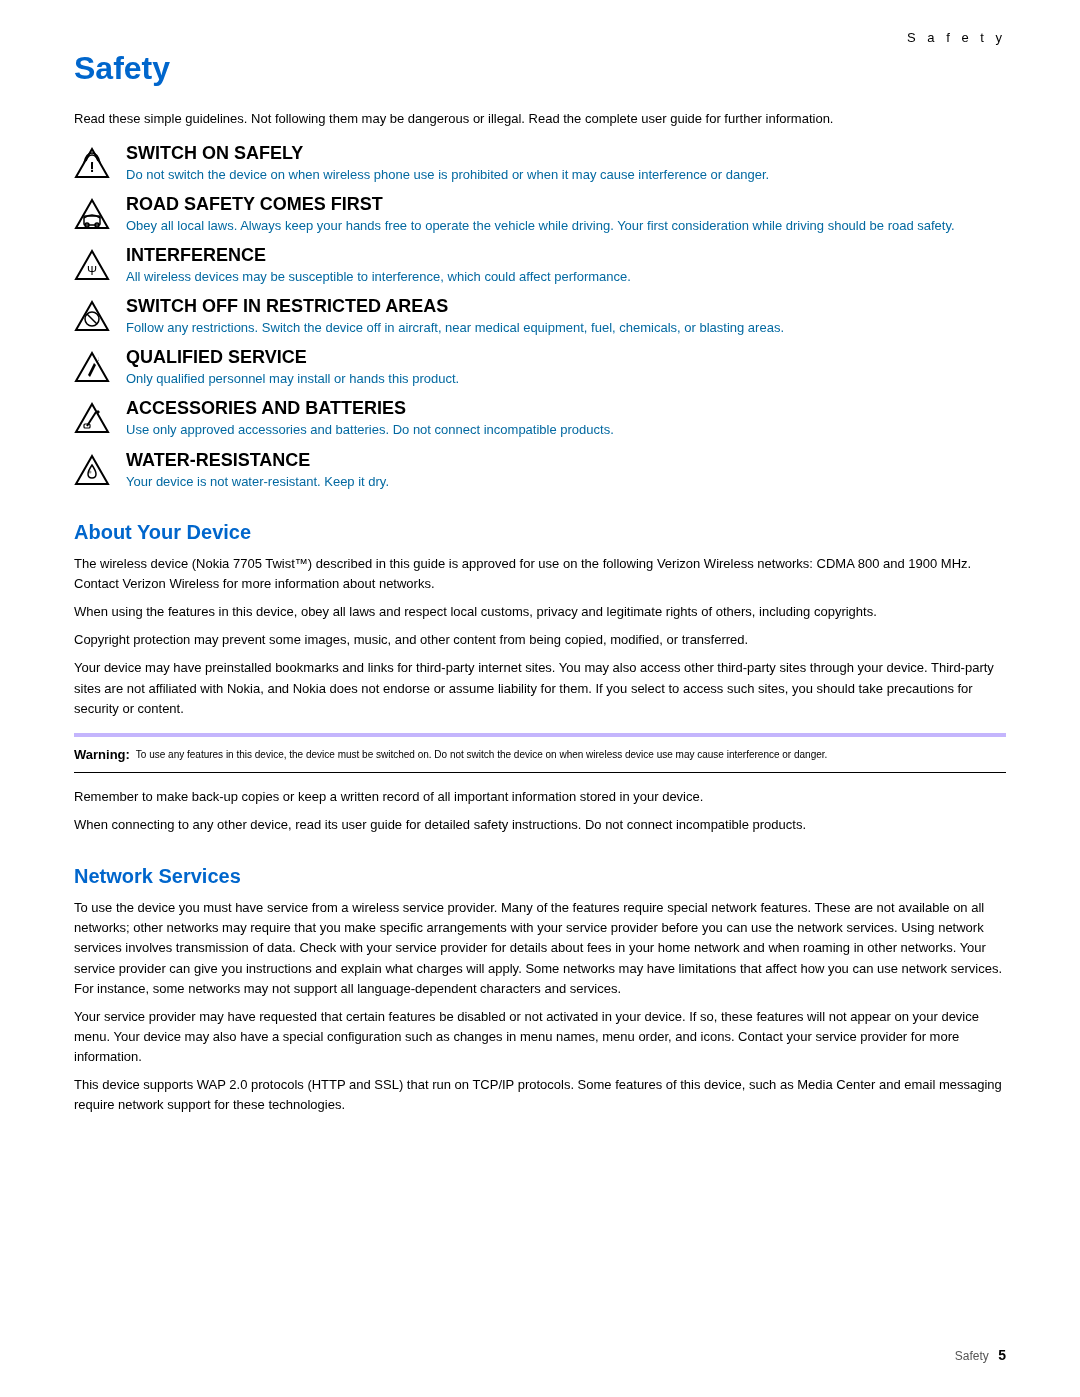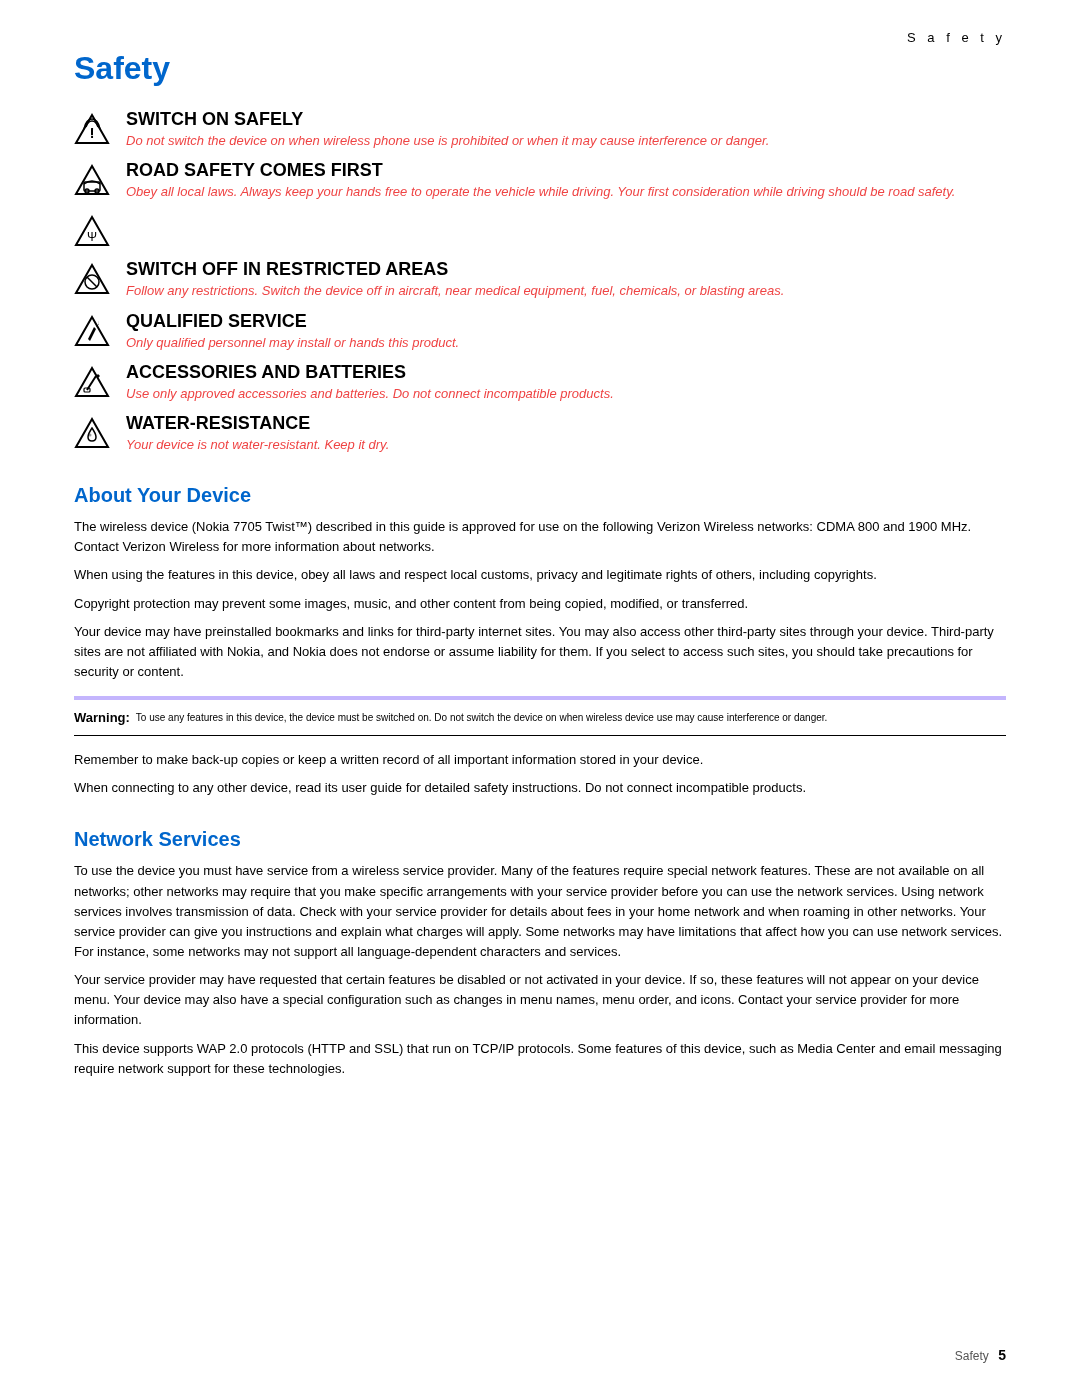--- a/index.html
+++ b/index.html
@@ -63,23 +63,22 @@
     }
     .safety-heading {
       font-size: 18px;
       font-weight: bold;
       text-transform: uppercase;
       color: #000;
       margin-bottom: 2px;
     }
     .safety-desc {
       font-size: 13px;
-      color: #ef4444;
+      color: #0369a1;
       line-height: 1.4;
-      font-style: italic;
     }
     .section-heading {
       font-size: 20px;
       font-weight: bold;
       color: #0066cc;
       margin-top: 30px;
       margin-bottom: 10px;
     }
     .section-para {
       font-size: 13px;
@@ -121,20 +120,21 @@
   </style>
 </head>
 <body>
 
 <div class="page">
 
   <div class="header-right">S a f e t y</div>
 
   <h1 class="page-title">Safety</h1>
 
+  <p class="intro-text">Read these simple guidelines. Not following them may be dangerous or illegal. Read the complete user guide for further information.</p>
 
   <div class="safety-items">
 
     <div class="safety-item">
       <div class="safety-icon">
         <svg viewBox="0 0 36 36" fill="none" xmlns="http://www.w3.org/2000/svg">
           <polygon points="18,4 34,32 2,32" fill="none" stroke="#000" stroke-width="2"></polygon>
           <text x="18" y="27" text-anchor="middle" font-size="14" font-weight="bold" fill="#000">!</text>
           <path d="M12,16 Q14,10 18,10 Q22,10 24,16" stroke="#000" stroke-width="1.5" fill="none"></path>
           <path d="M10,18 Q12,8 18,8 Q24,8 26,18" stroke="#000" stroke-width="1.5" fill="none"></path>
@@ -163,20 +163,24 @@
       </div>
     </div>
 
     <div class="safety-item">
       <div class="safety-icon">
         <svg viewBox="0 0 36 36" fill="none" xmlns="http://www.w3.org/2000/svg">
           <polygon points="18,4 34,32 2,32" fill="none" stroke="#000" stroke-width="2"></polygon>
           <text x="18" y="28" text-anchor="middle" font-size="12" fill="#000">Ψ</text>
         </svg>
       </div>
+      <div class="safety-text">
+        <div class="safety-heading">INTERFERENCE</div>
+        <div class="safety-desc">All wireless devices may be susceptible to interference, which could affect performance.</div>
+      </div>
     </div>
 
     <div class="safety-item">
       <div class="safety-icon">
         <svg viewBox="0 0 36 36" fill="none" xmlns="http://www.w3.org/2000/svg">
           <polygon points="18,4 34,32 2,32" fill="none" stroke="#000" stroke-width="2"></polygon>
           <circle cx="18" cy="21" r="7" fill="none" stroke="#000" stroke-width="1.5"></circle>
           <line x1="13" y1="16" x2="23" y2="26" stroke="#000" stroke-width="1.5"></line>
         </svg>
       </div>

